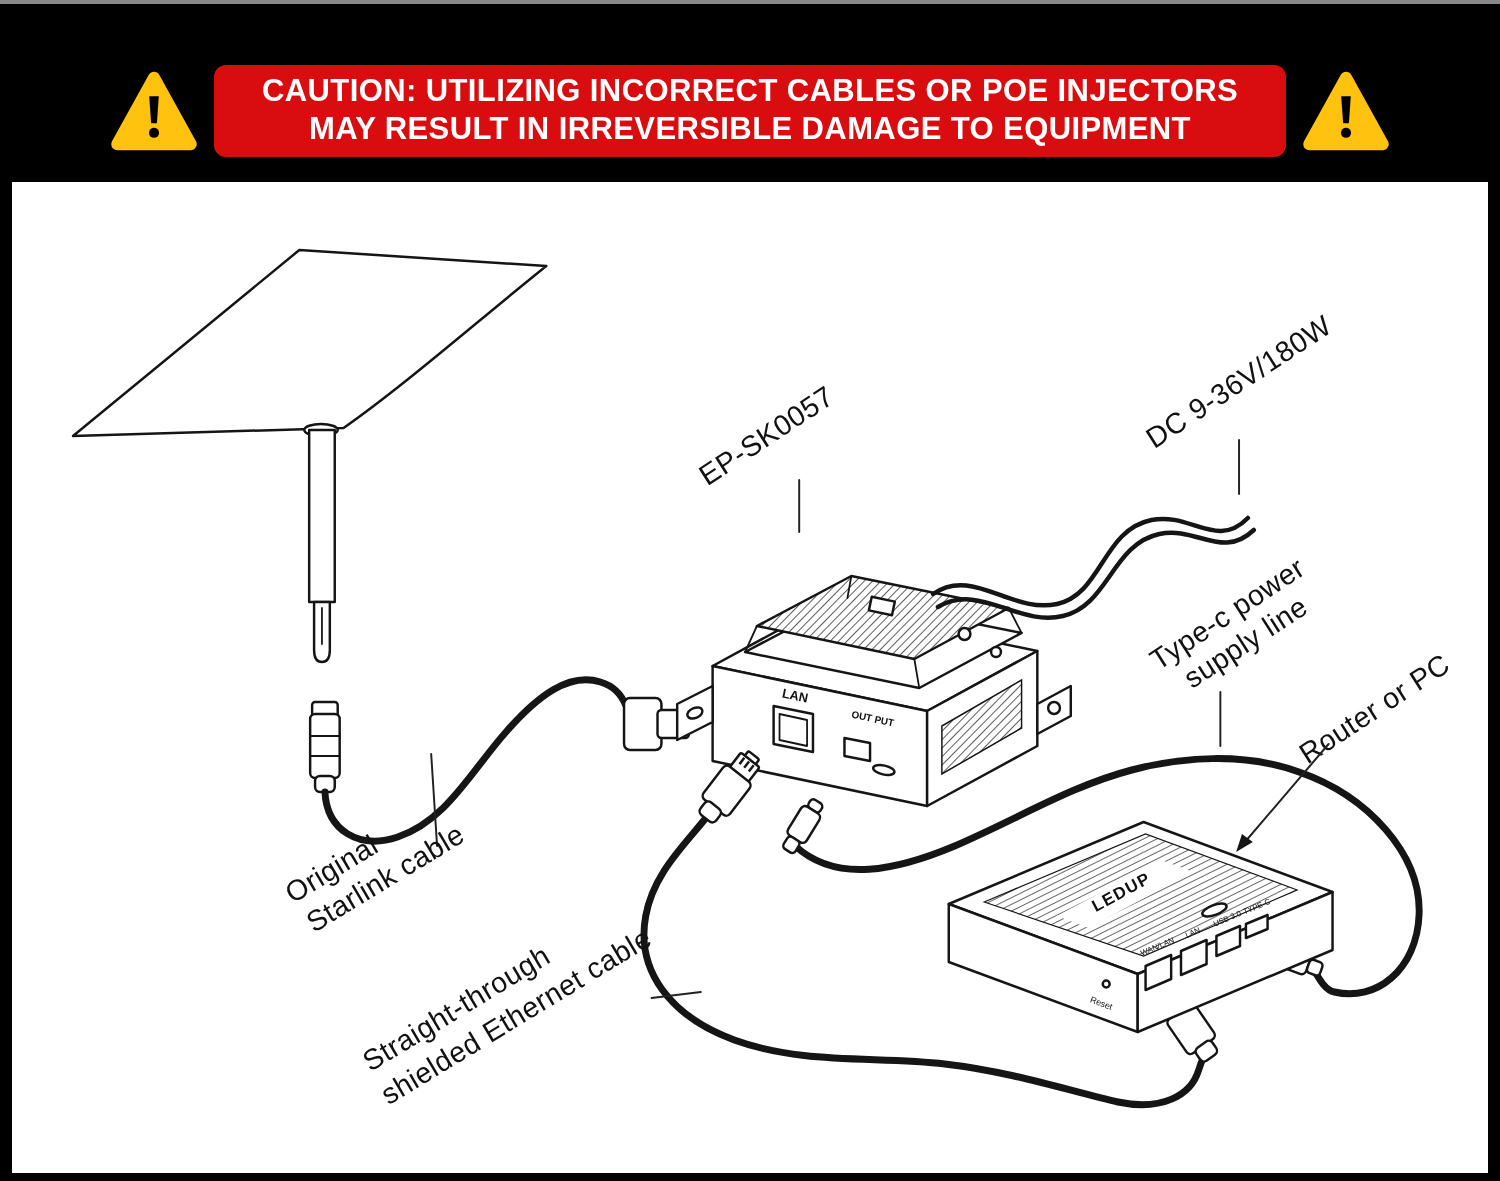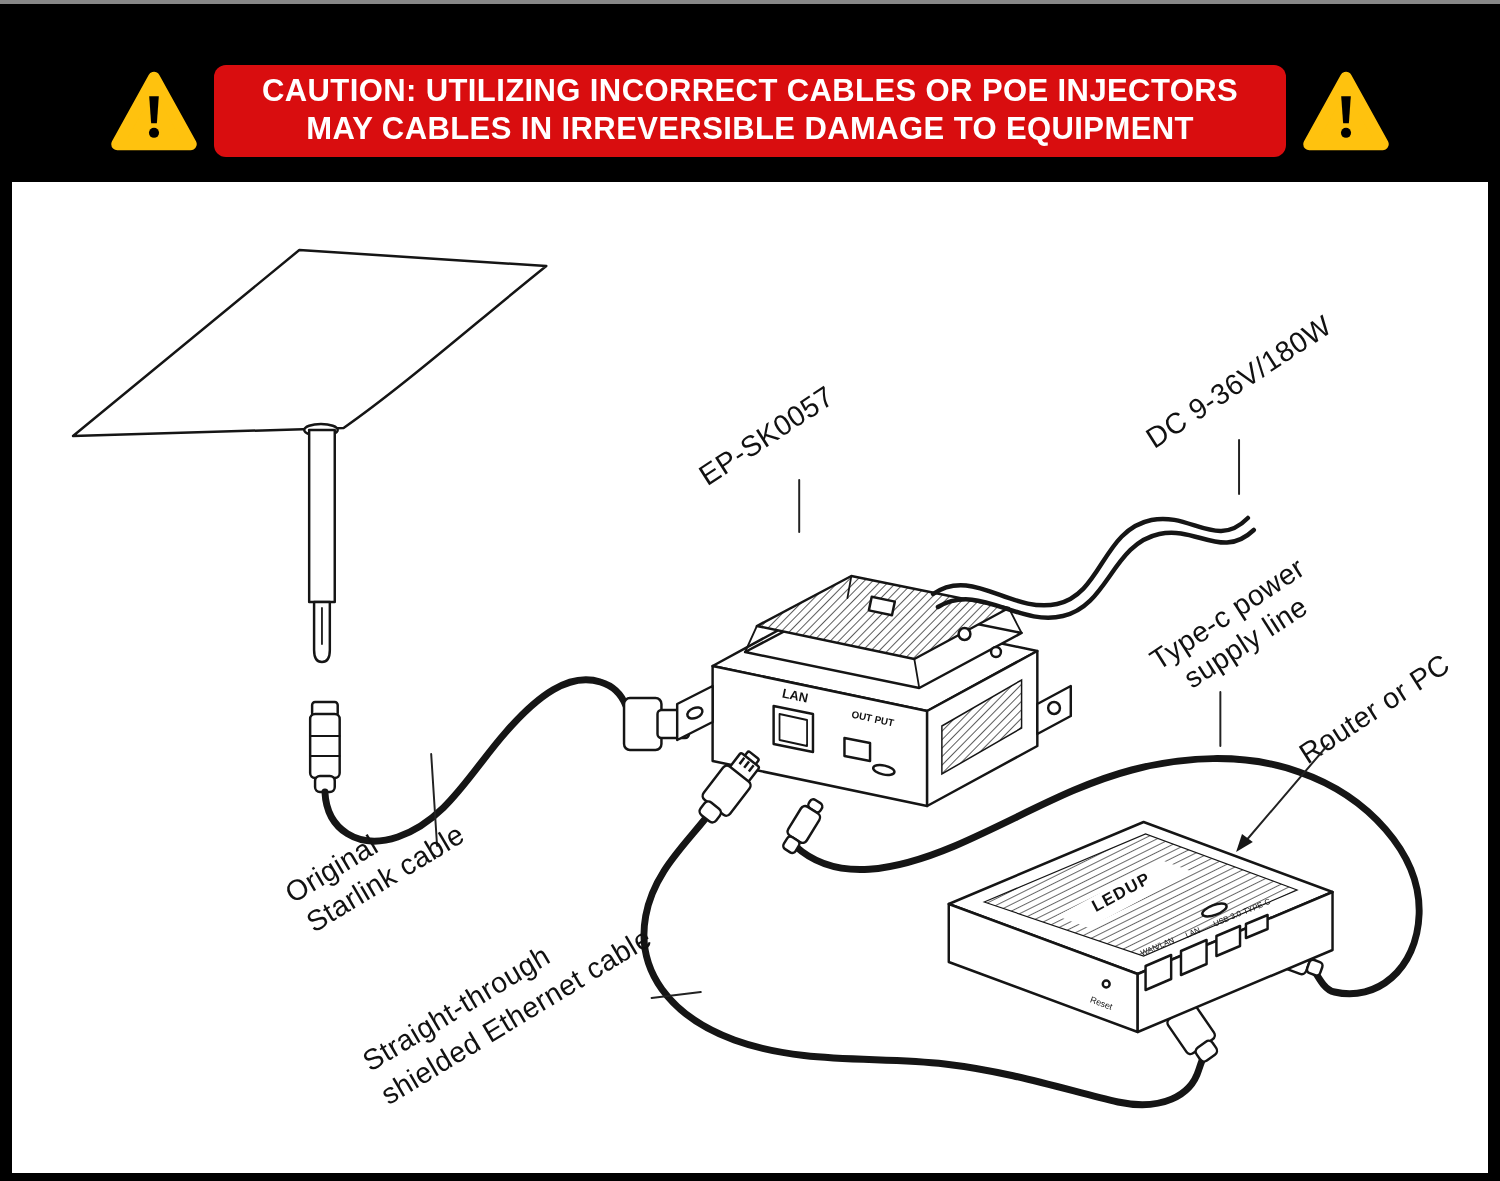--- a/index.html
+++ b/index.html
@@ -28,21 +28,21 @@
 
   <header class="banner">
     <svg class="warn-tri" viewBox="0 0 100 94">
       <path d="M50 9 L92 85 L8 85 Z" stroke="#FFC20E" stroke-width="14" stroke-linejoin="round" fill="#FFC20E"></path>
       <path d="M44.5 30 h11 l-2.2 31 h-6.6 Z" fill="#000"></path>
       <circle cx="50" cy="72" r="5.8" fill="#000"></circle>
     </svg>
 
     <div class="caution-box">
       <div class="caution-line">CAUTION: UTILIZING INCORRECT CABLES OR POE INJECTORS</div>
-      <div class="caution-line">MAY CABLES IN IRREVERSIBLE DAMAGE TO EQUIPMENT</div>
+      <div class="caution-line">MAY RESULT IN IRREVERSIBLE DAMAGE TO EQUIPMENT</div>
     </div>
 
     <svg class="warn-tri" viewBox="0 0 100 94">
       <path d="M50 9 L92 85 L8 85 Z" stroke="#FFC20E" stroke-width="14" stroke-linejoin="round" fill="#FFC20E"></path>
       <path d="M44.5 30 h11 l-2.2 31 h-6.6 Z" fill="#000"></path>
       <circle cx="50" cy="72" r="5.8" fill="#000"></circle>
     </svg>
   </header>
 
   <main class="canvas">

